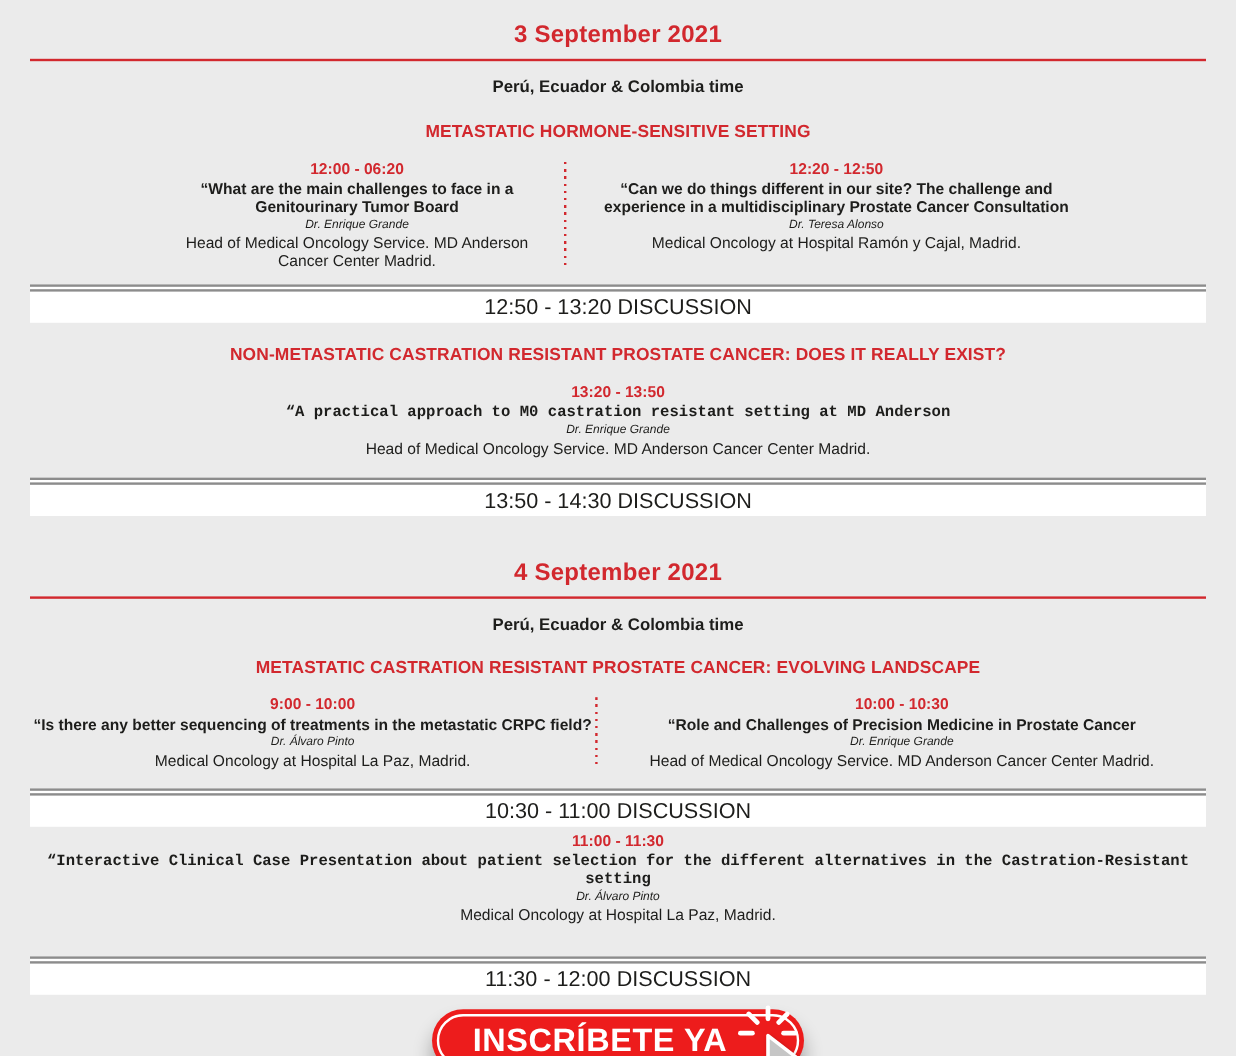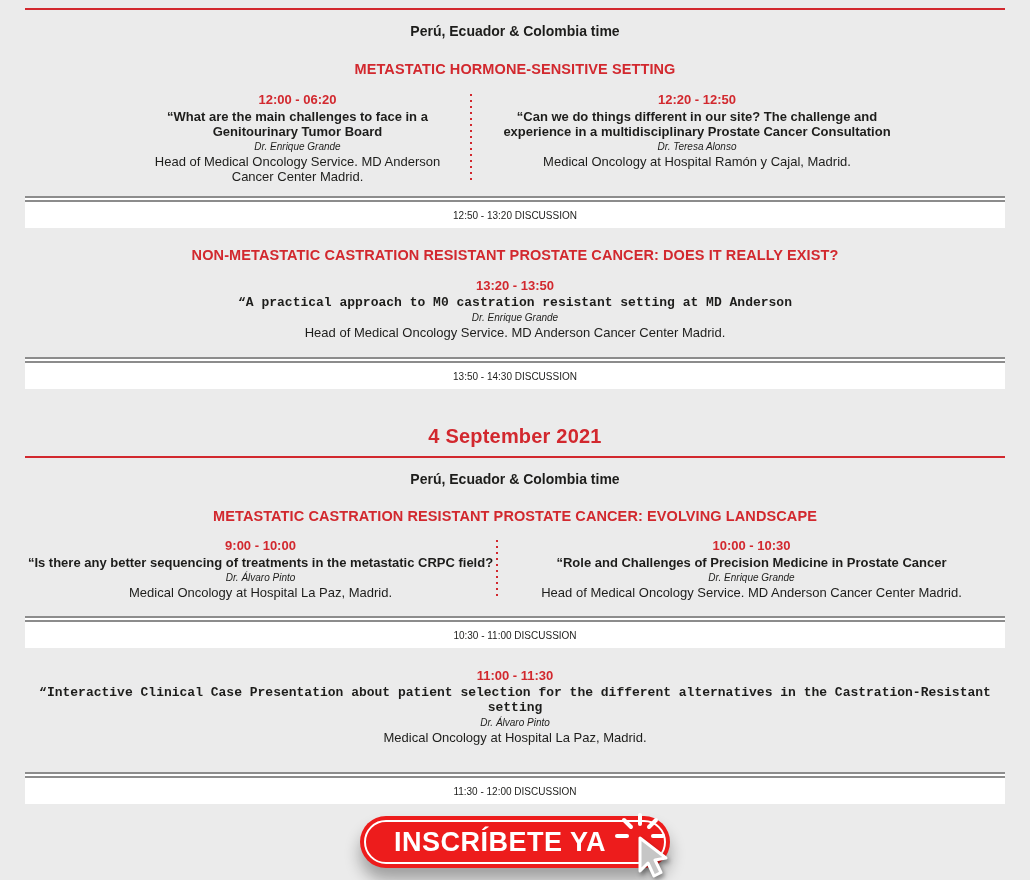--- a/index.html
+++ b/index.html
@@ -47,35 +47,35 @@
   .cols-d2 .col-r { flex:1; }
 
   .w285 { max-width:285px; }
   .w400 { max-width:400px; }
   .w300 { max-width:300px; }
 
   .disc {
     margin:0 25px; background:#ffffff;
     border-top:6px double #8c8c8c;
     height:32px; display:flex; align-items:center; justify-content:center;
-    font-size:10px; color:#1d1d1b;
+    font-size:18px; color:#1d1d1b;
   }
 
   
   .d1-title { margin-top:18px; }
   .d1-h1 { margin-top:22px; }
   .d1-disc1 { margin-top:12px; }
   .d1-h2 { margin-top:19px; }
   .d1-talkfull { margin-top:15px; }
   .d1-disc2 { margin-top:17px; }
 
   .d2-title { margin-top:36px; }
   .d2-h1 { margin-top:21px; }
   .d2-disc1 { margin-top:16px; }
-  .d2-talkfull { margin-top:20px; }
+  .d2-talkfull { margin-top:4px; }
   .d2-disc2 { margin-top:27px; }
 
   .talk-full { text-align:center; }
   .talk-full .ttl { max-width:980px;font-family:Liberation Mono, monospace; }
 
   
   .cta-row { margin-top:12px; display:flex; justify-content:center; }
   .cta {
     position:relative; height:52px; min-width:296px;
     padding:0 64px 0 34px;
@@ -96,20 +96,21 @@
     position:absolute; right:-30px; top:-8px; width:90px; height:90px;
     pointer-events:none;
   }
 </style>
 </head>
 <body>
 
 <div class="page">
 
   <section>
+    <h1 class="day-title d1-title">3 September 2021</h1>
     <hr class="redline">
     <p class="tz">Perú, Ecuador &amp; Colombia time</p>
 
     <h2 class="sec-heading d1-h1">METASTATIC HORMONE-SENSITIVE SETTING</h2>
 
     <div class="cols cols-d1">
       <div class="col col-l">
         <p class="time">12:00 - 06:20</p>
         <p class="ttl w285">“What are the main challenges to face in a Genitourinary Tumor Board</p>
         <p class="spk">Dr. Enrique Grande</p>

